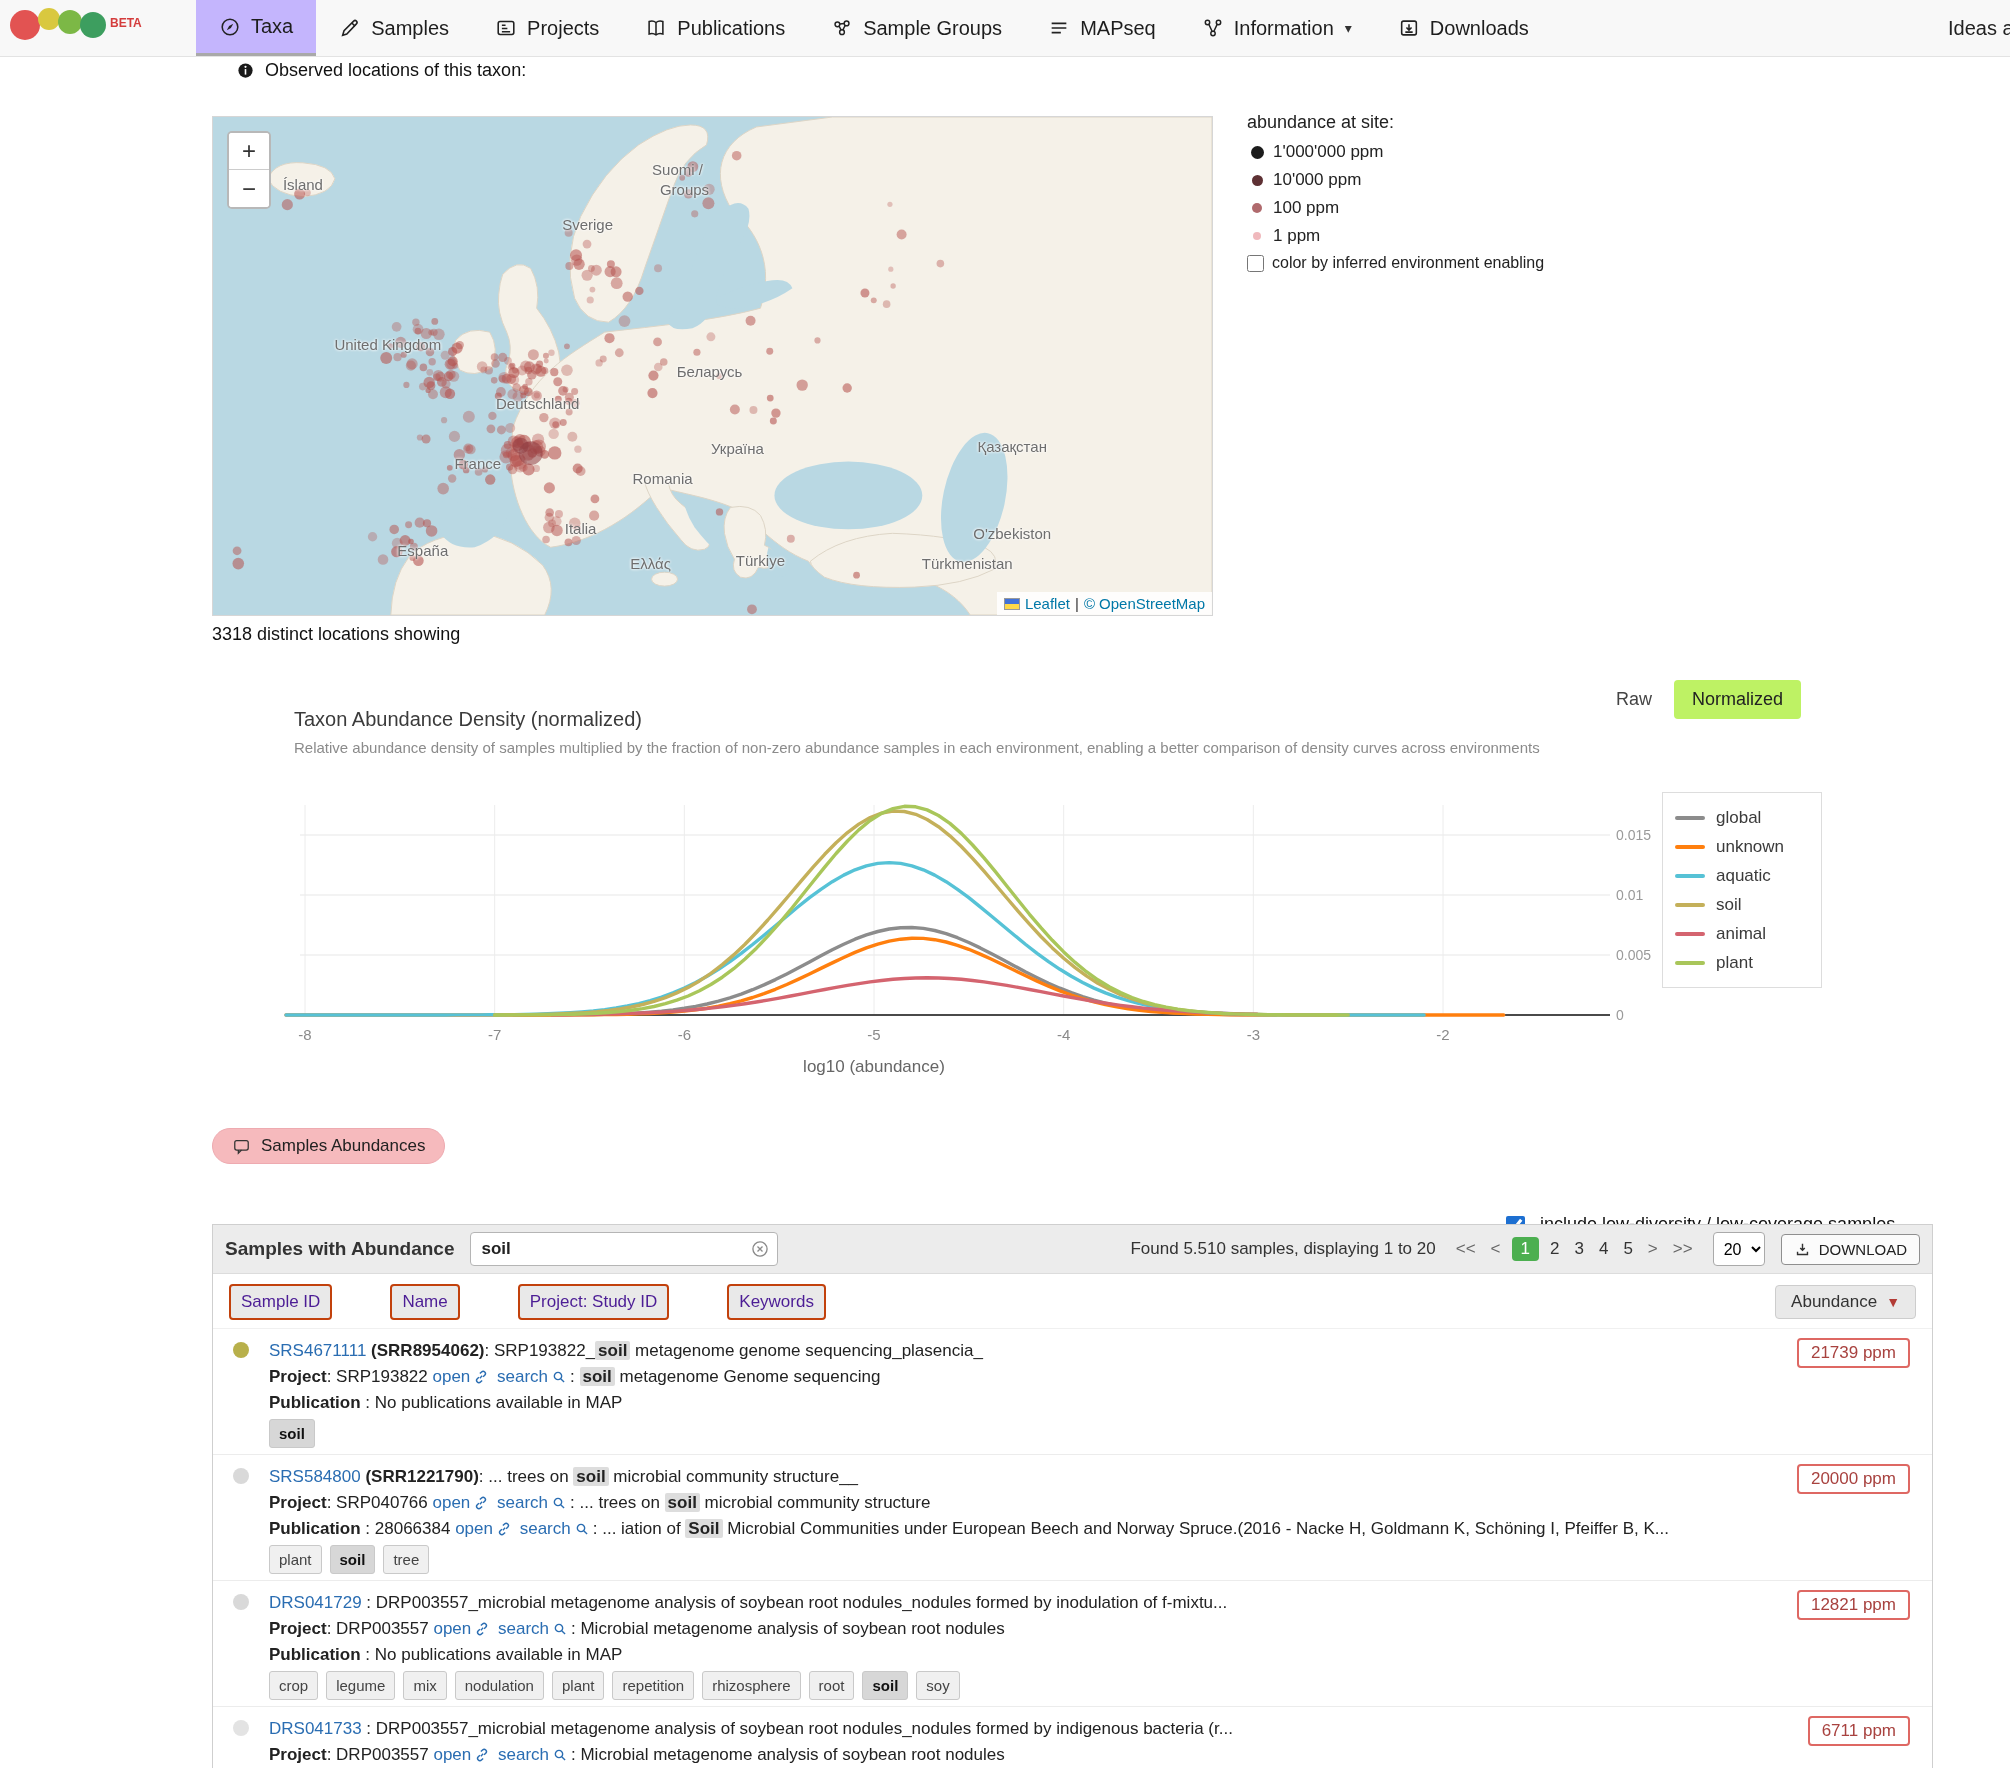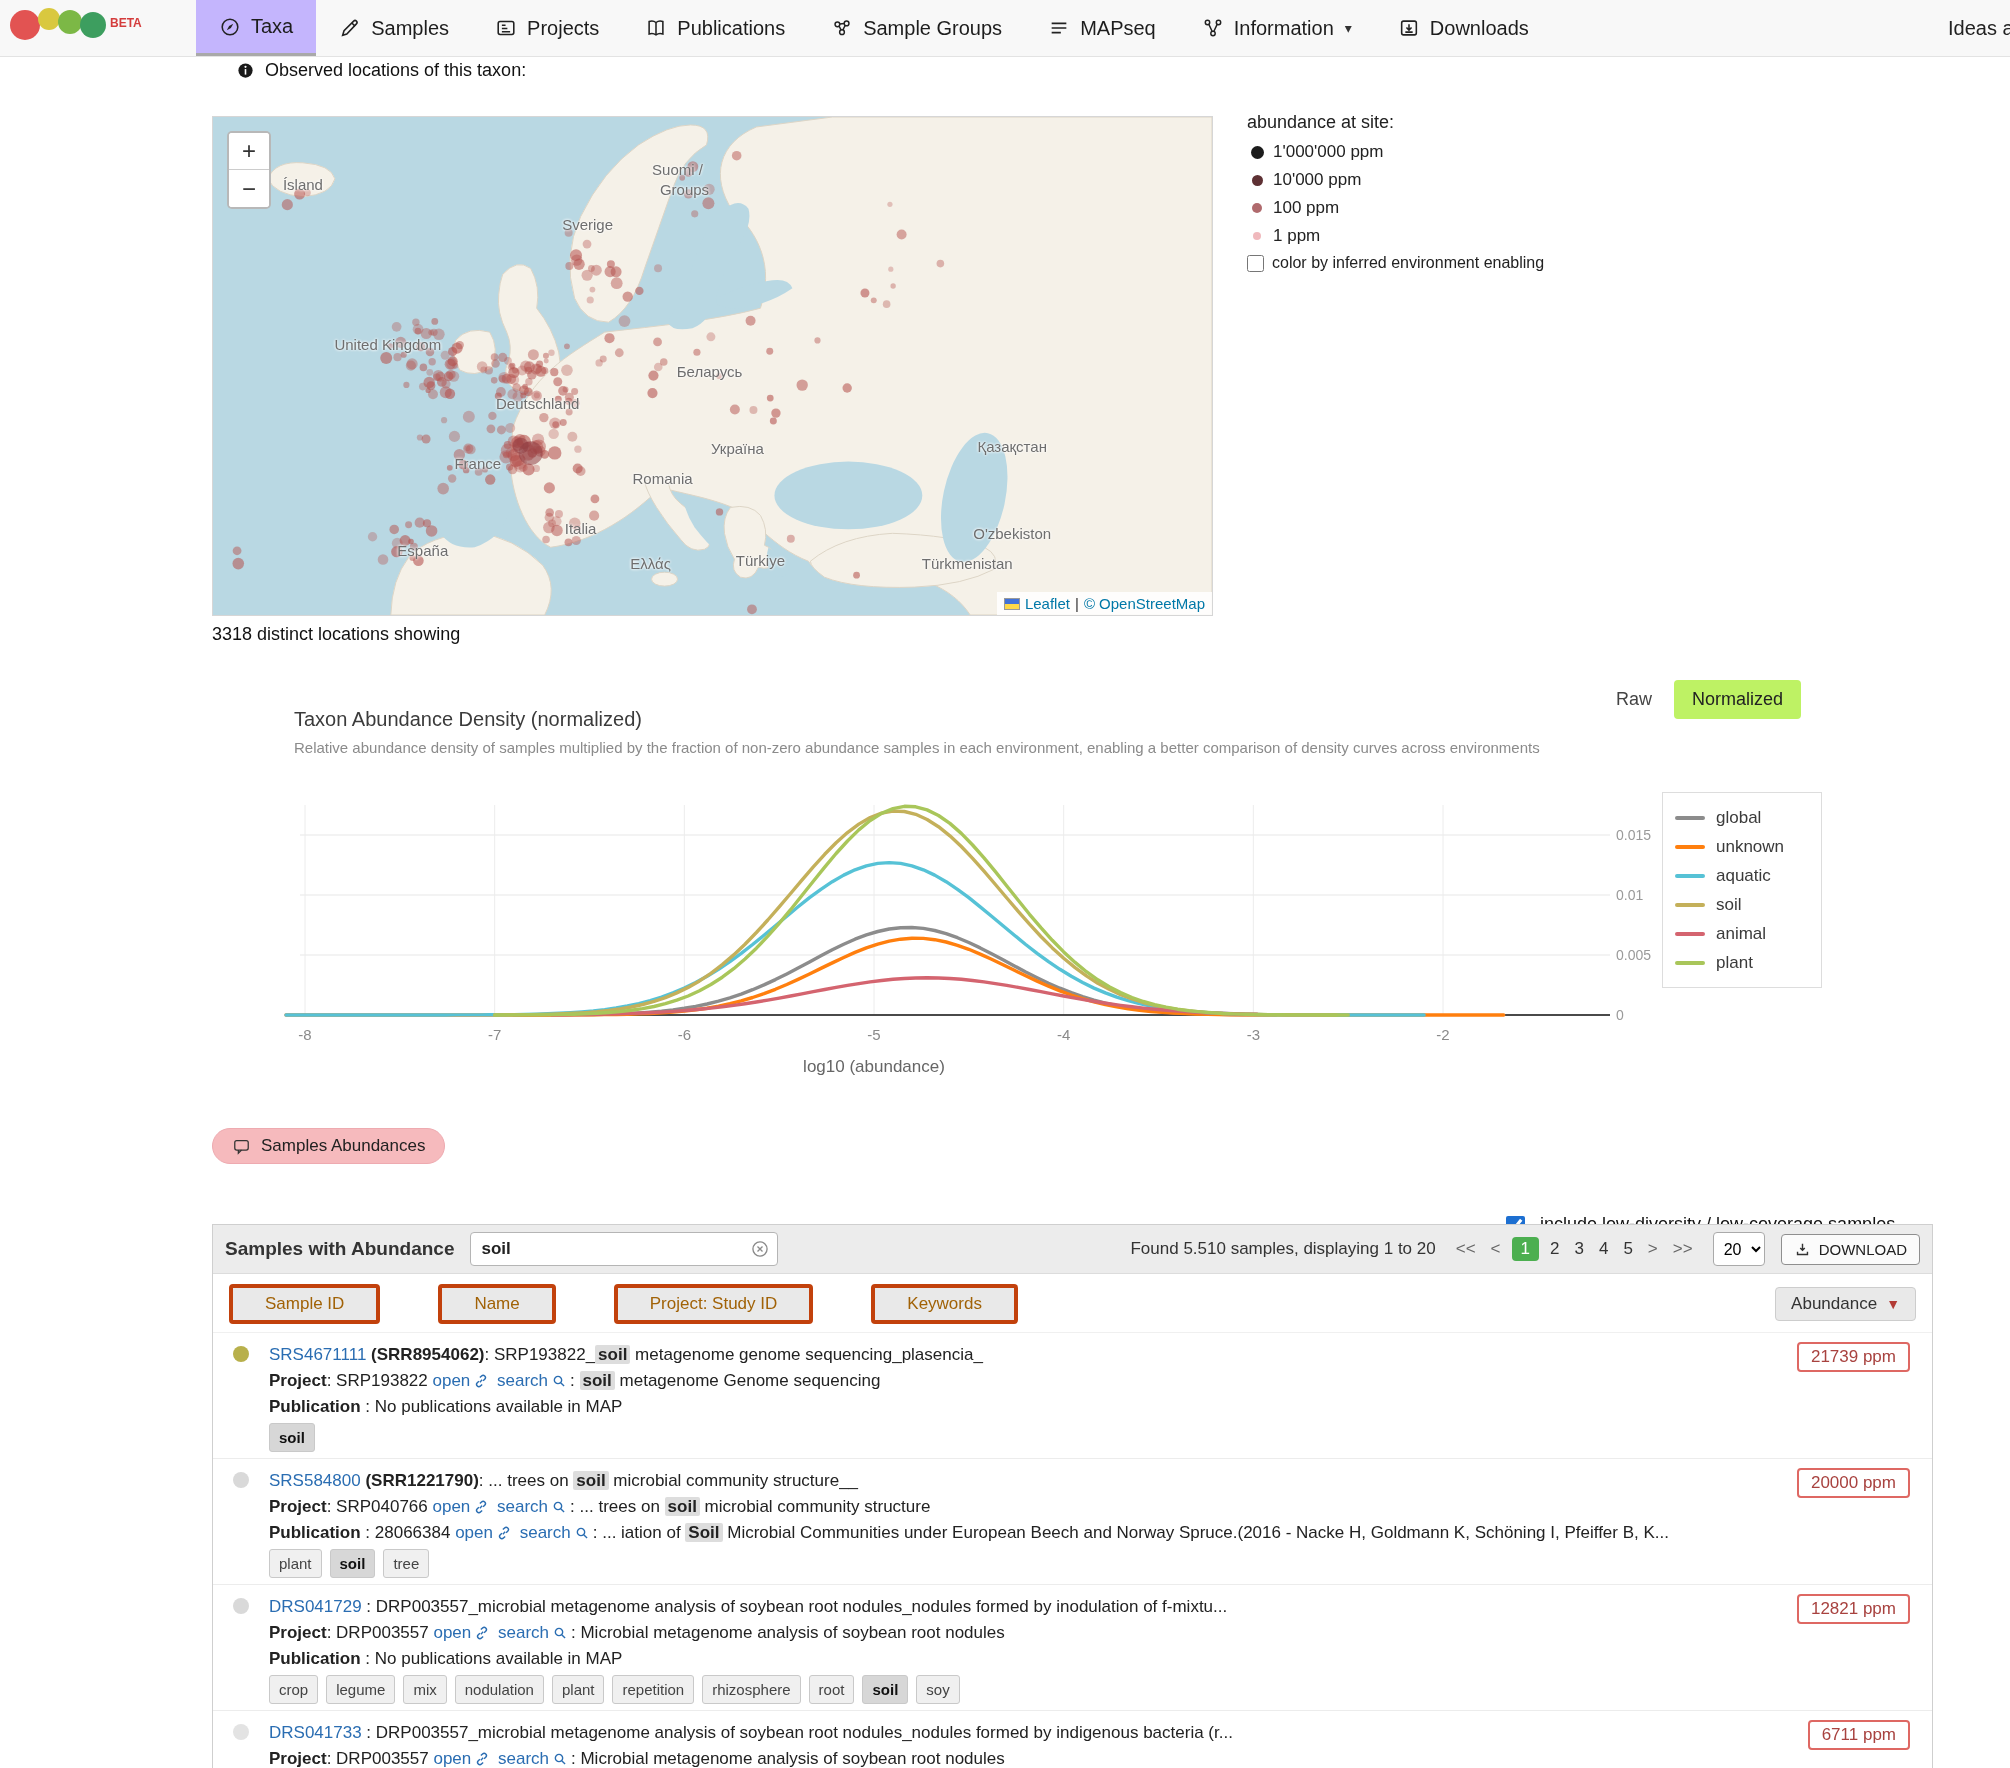--- a/index.html
+++ b/index.html
@@ -91,22 +91,22 @@
   .pg{padding:2px 4px;cursor:pointer;text-align:center}
   .pg.num{color:#333}
   .pg.active{background:#4caf50;color:#fff;border-radius:4px;padding:2px 9px}
   .psel{height:34px;font-size:16px;border:1px solid #aaa;border-radius:4px;background:#fff;font-family:inherit;padding:0 6px}
   .dl{display:flex;align-items:center;gap:8px;border:1px solid #8f8f8f;background:#fbfbfb;border-radius:4px;
       padding:6px 12px;font-size:15px;color:#222;cursor:pointer;font-family:inherit;white-space:nowrap}
   .dl .icn{width:17px;height:17px}
 
   .filter-row{display:flex;align-items:center;padding:10px 16px 8px;border-bottom:1px solid #f0f0f0}
   .fgroup{display:flex;gap:58px}
-  .fbtn{background:#e9e9e9;border:4px solid #c2410c;border-radius:4px;padding:6px 32px;font-size:17px;
-        color:#a16207;cursor:pointer;font-family:inherit;white-space:nowrap}
+  .fbtn{background:#e9e9e9;border:2px solid #c2410c;border-radius:4px;padding:6px 10px;font-size:17px;
+        color:#4c1d95;cursor:pointer;font-family:inherit;white-space:nowrap}
   .sort{margin-left:auto;display:flex;align-items:center;gap:9px;background:#e9e9e9;border:1px solid #cdcdcd;
         border-radius:4px;padding:6px 15px;font-size:17px;color:#333;cursor:pointer;font-family:inherit}
   .sort-caret{color:#b23b35;font-size:14px}
 
   .row{position:relative;padding:9px 185px 4px 56px;border-top:1px solid #ececec;min-height:121px;box-sizing:border-box}
   .row:first-child{border-top:none}
   .dot{position:absolute;left:20px;top:13px;width:16px;height:16px;border-radius:50%}
   .row-line{font-size:17px;line-height:26px;color:#222;white-space:nowrap;overflow:hidden}
   .lnk{color:#2a6db2;cursor:pointer}
   .b{font-weight:bold}

